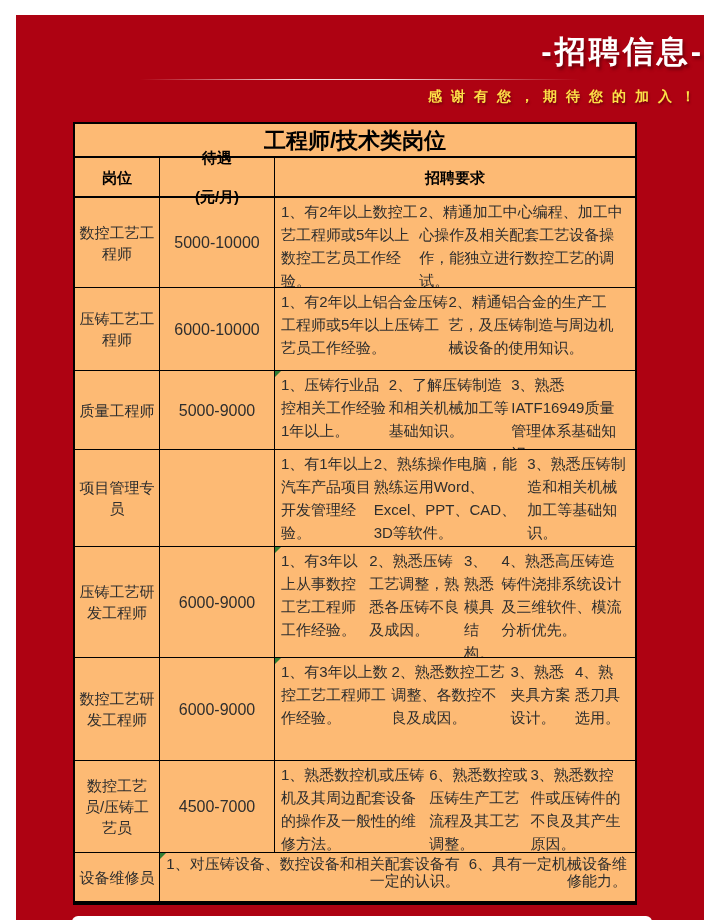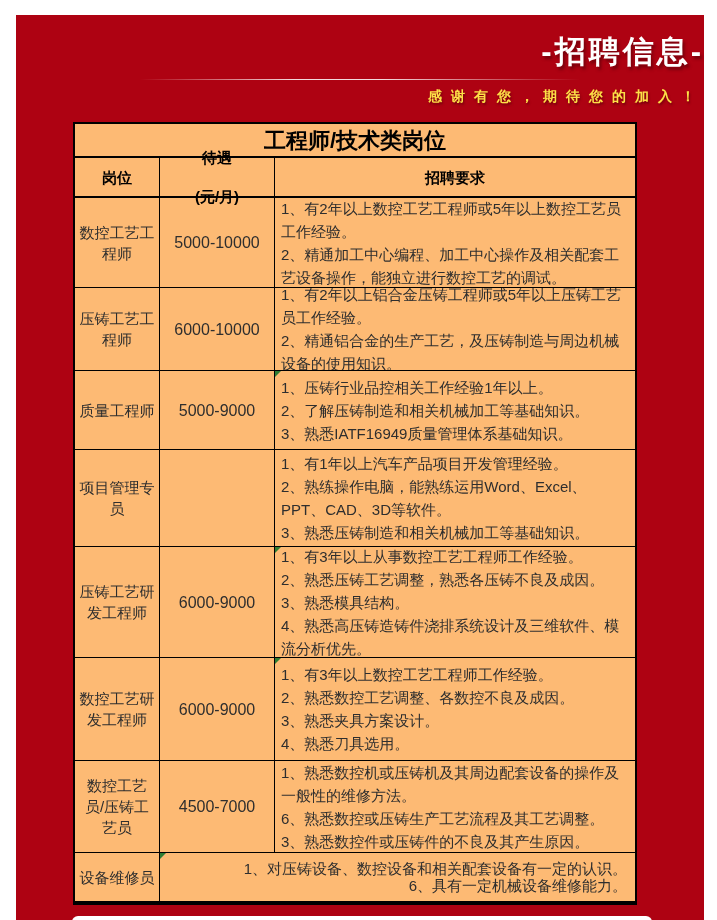--- a/index.html
+++ b/index.html
@@ -67,21 +67,21 @@
   .cell { color: #2e2e2e; }
   .pos, .sal {
     display: flex; align-items: center; justify-content: center;
     text-align: center;
     font-size: 15px;
     line-height: 21px;
     padding: 2px 3px;
   }
   .sal { font-size: 16px; text-align: right; }
   .req {
-    display: flex; flex-direction: column; justify-content: center;
+    display: flex; flex-direction: row; justify-content: center;
     font-size: 15px;
     line-height: 23px;
     padding: 2px 8px 2px 6px;
     overflow: hidden;
   }
   .req.tight { line-height: 17px; text-align: right; }
   .corner {
     position: absolute;
     left: 0; top: 0;
     width: 0; height: 0;

